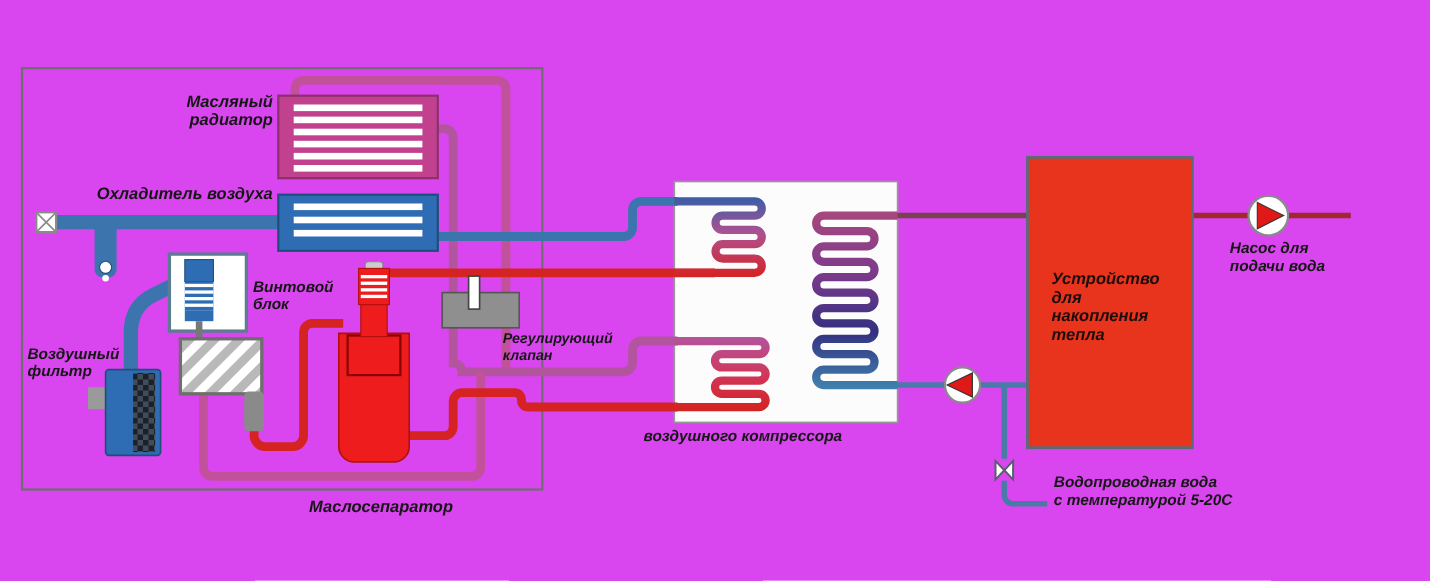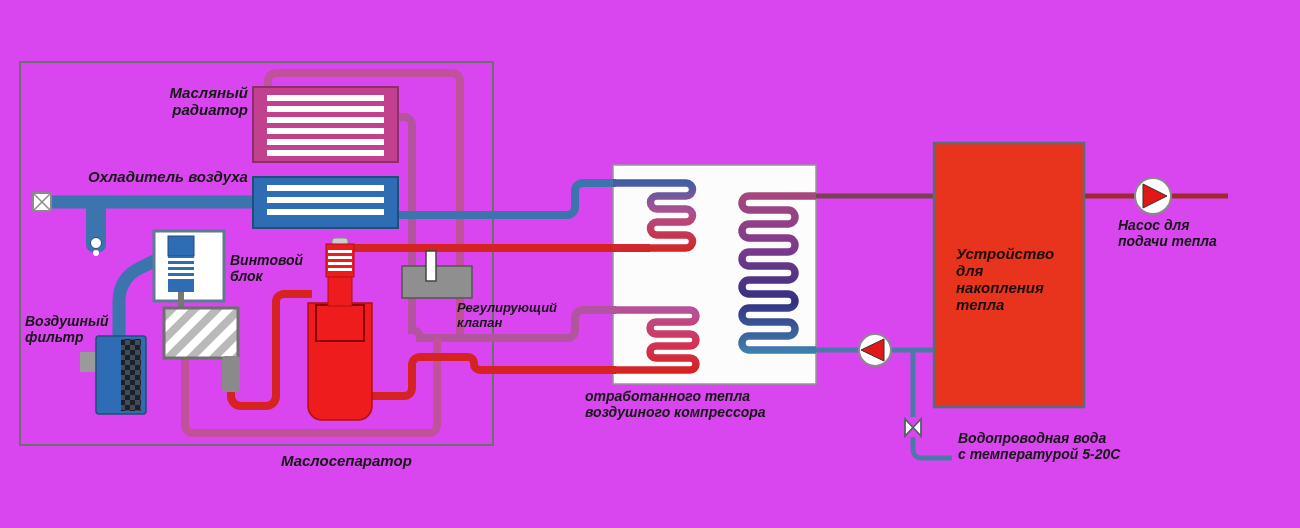--- a/index.html
+++ b/index.html
@@ -191,35 +191,34 @@
 </div>
 
 <div class="lbl" style="left:457px;top:300px;font-size:13px;line-height:15px">
   <div>Регулирующий</div>
   <div>клапан</div>
 </div>
 
 <div class="lbl big" style="left:281px;top:452px">Маслосепаратор</div>
 
 <div class="lbl" style="left:585px;top:388px">
-  <div>отработанного тепла</div>
   <div>воздушного компрессора</div>
 </div>
 
 
 <div class="lbl big" style="left:956px;top:245px;color:#1c0d0d">
   <div>Устройство</div>
   <div>для</div>
   <div>накопления</div>
   <div>тепла</div>
 </div>
 
 <div class="lbl" style="left:1118px;top:217px">
   <div>Насос для</div>
-  <div>подачи тепла</div>
+  <div>подачи вода</div>
 </div>
 
 <div class="lbl" style="left:958px;top:430px">
   <div>Водопроводная вода</div>
   <div>с температурой 5-20С</div>
 </div>
 
 </div>
 
 </body></html>

